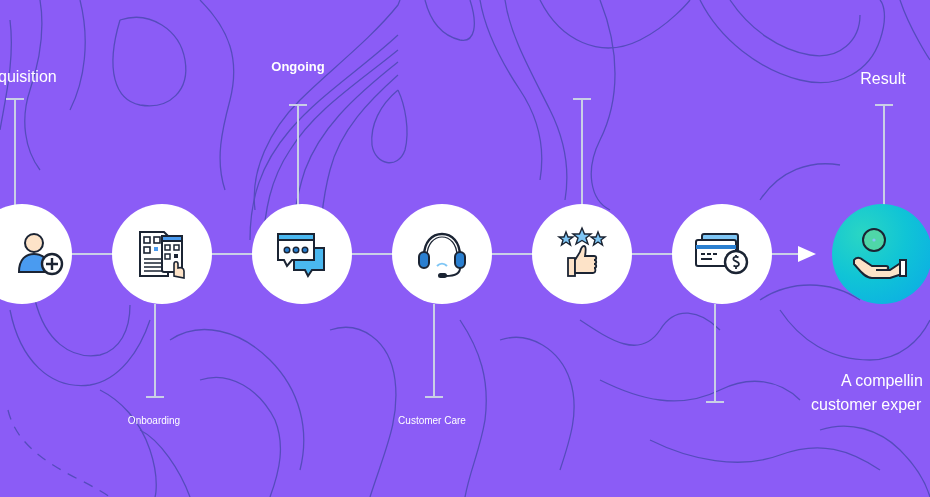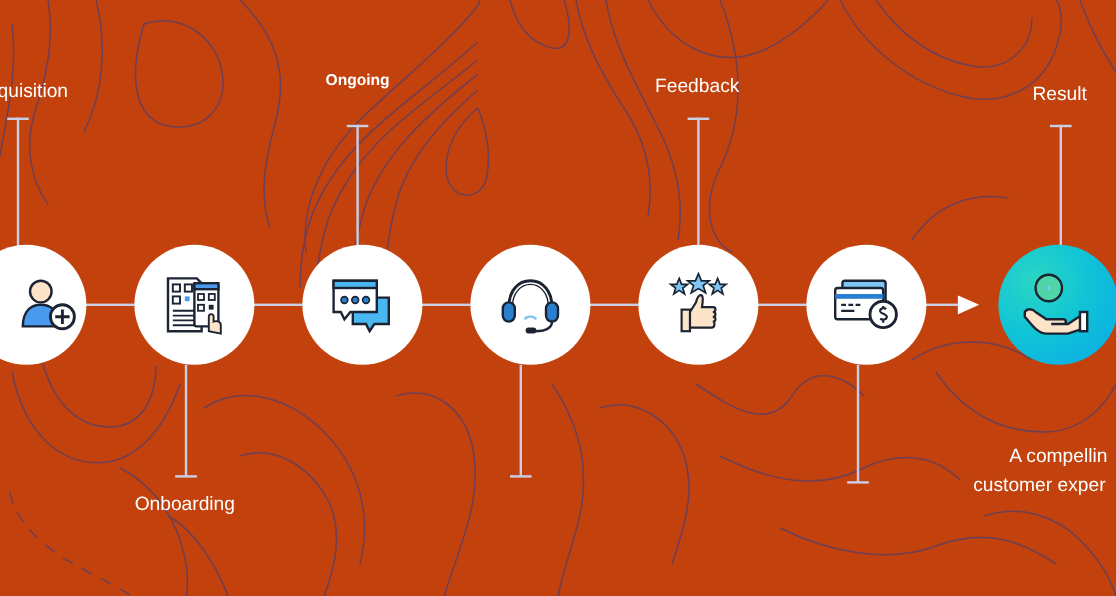--- a/index.html
+++ b/index.html
@@ -1,25 +1,25 @@
 <!DOCTYPE html>
 <html><head>
 <meta charset="utf-8">
 <style>
   html,body{margin:0;padding:0;}
   body{width:930px;height:497px;overflow:hidden;background:#061a70;font-family:"Liberation Sans","DejaVu Sans",sans-serif;}
-  .stage{position:relative;width:930px;height:497px;overflow:hidden;background:#c2410c;}
+  .stage{position:relative;width:930px;height:497px;overflow:hidden;background:#8b5cf6;}
   .bg{position:absolute;left:0;top:0;width:930px;height:497px;}
   .hline{position:absolute;left:0;top:253px;height:2px;background:#c9cfe6;}
   .arrow{position:absolute;}
   .node{position:absolute;width:100px;height:100px;border-radius:50%;background:#ffffff;display:flex;align-items:center;justify-content:center;}
   .node.result{background:radial-gradient(circle at 30% 30%,#2ad6c4 0%,#10c4d6 45%,#0aa8e8 100%);}
   .stem{position:absolute;width:2px;background:#c9cfe6;}
   .cap{position:absolute;height:2px;width:18px;background:#c9cfe6;}
-  .label{position:absolute;color:#ffffff;font-size:16px;text-align:center;white-space:nowrap;line-height:19px;}
+  .label{position:absolute;color:#ffffff;font-size:10px;text-align:center;white-space:nowrap;line-height:19px;}
   .label.big{font-size:16px;}
   .label.small{font-size:13px;line-height:19px;}
 </style>
 </head>
 <body>
 
 <div class="stage">
 
   <svg class="bg" viewBox="0 0 930 497" xmlns="http://www.w3.org/2000/svg">
     <g fill="none" stroke="#2a3f8e" stroke-width="1.3" opacity="0.55">
@@ -120,22 +120,22 @@
       <path d="M13 30 C13 18 20 11 28 11 C36 11 43 18 43 30" fill="none" stroke="#1b2433" stroke-width="1.2"></path>
       <rect x="5" y="26" width="10" height="16" rx="5" fill="#2a7fd0" stroke="#1b2433" stroke-width="2"></rect>
       <rect x="41" y="26" width="10" height="16" rx="5" fill="#2a7fd0" stroke="#1b2433" stroke-width="2"></rect>
       <path d="M46 42 C46 48 40 50 32 50" fill="none" stroke="#1b2433" stroke-width="2"></path>
       <rect x="24" y="47" width="9" height="5" rx="2.5" fill="#1b2433"></rect>
       <path d="M23 40 C26 37 30 37 33 40" fill="none" stroke="#7fc6f5" stroke-width="2"></path>
     </svg>
   </div>
   <div class="stem" style="left:433px;top:304px;height:93px;"></div>
   <div class="cap" style="left:425px;top:396px;"></div>
+  <div class="label" style="left:372px;top:411px;width:120px;">Customer Care</div>
 
-  <div class="label big" style="left:531px;top:63px;width:100px;">Feedback</div>
   <div class="cap" style="left:573px;top:98px;"></div>
   <div class="stem" style="left:581px;top:98px;height:108px;"></div>
   <div class="node" style="left:532px;top:204px;">
     <svg width="56" height="56" viewBox="0 0 56 56">
       <polygon points="12,6 14,11 19,11 15,14 16.5,19 12,16 7.5,19 9,14 5,11 10,11" fill="#7fc6f5" stroke="#1b2433" stroke-width="1.4"></polygon>
       <polygon points="28,2 30.5,8 37,8 32,12 34,18 28,14.5 22,18 24,12 19,8 25.5,8" fill="#7fc6f5" stroke="#1b2433" stroke-width="1.4"></polygon>
       <polygon points="44,6 46,11 51,11 47,14 48.5,19 44,16 39.5,19 41,14 37,11 42,11" fill="#7fc6f5" stroke="#1b2433" stroke-width="1.4"></polygon>
       <rect x="14" y="32" width="7" height="18" fill="#fde3c8" stroke="#1b2433" stroke-width="1.8"></rect>
       <path d="M21 34 L26 26 C27 22 28 20 30 20 C32 20 32 24 31 30 L40 30 C43 30 43 34 40 34 C43 34 43 38 40 38 C43 38 43 42 40 42 C42 42 42 47 39 47 L21 47 Z" fill="#fde3c8" stroke="#1b2433" stroke-width="1.8"></path>
     </svg>

